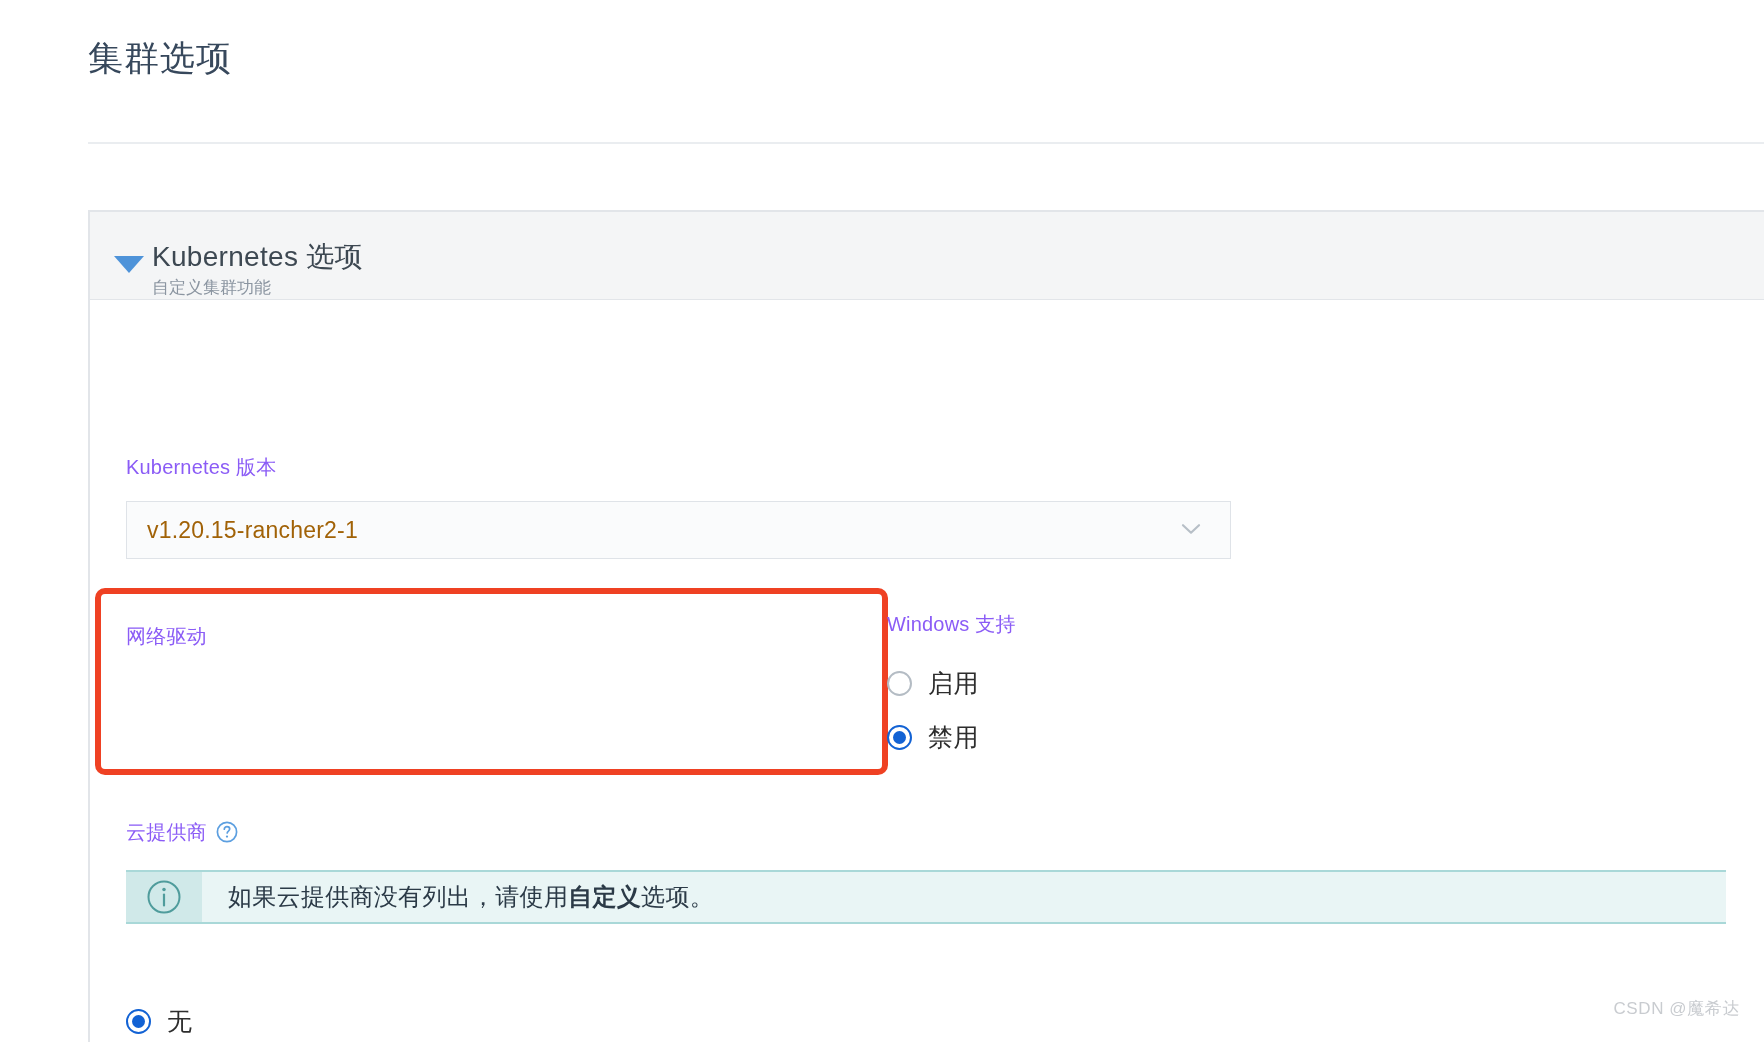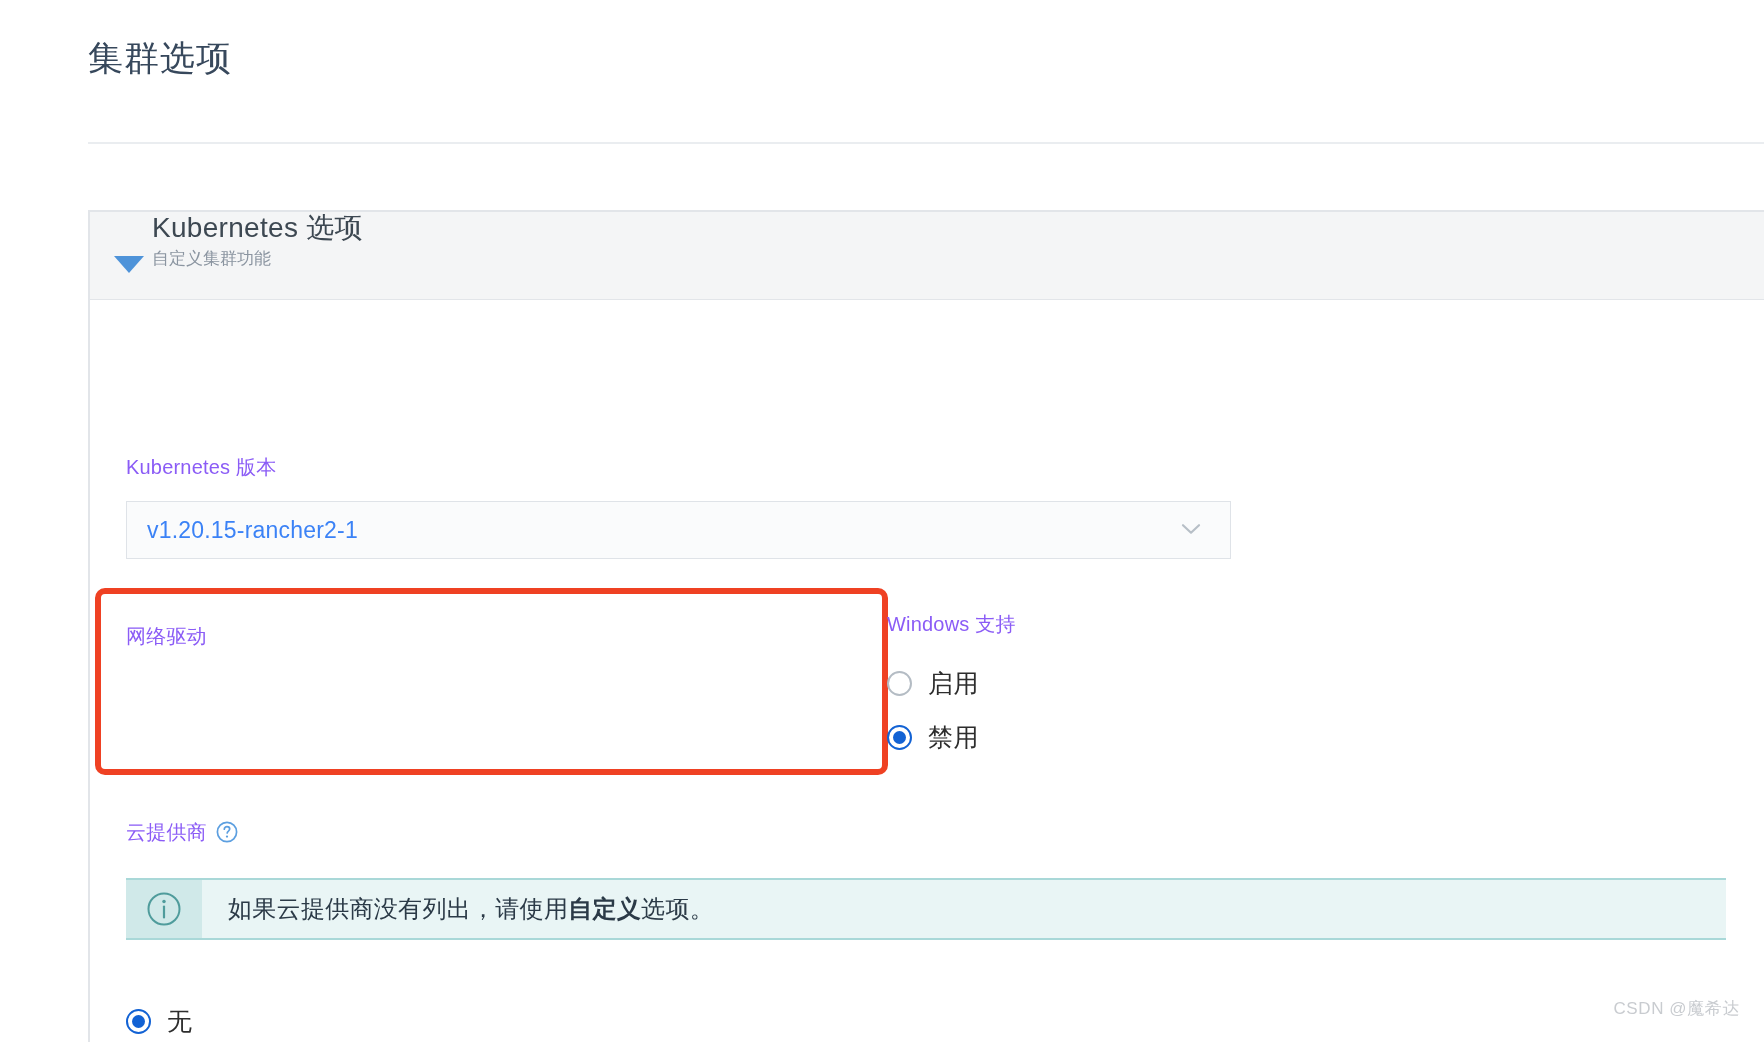--- a/index.html
+++ b/index.html
@@ -52,21 +52,21 @@
     border-top: 2px solid #e2e5e9;
     background: #ffffff;
   }
 
   .panel-header {
     position: relative;
     height: 88px;
     background: #f4f5f6;
     border-bottom: 1px solid #e2e5e9;
     display: flex;
-    align-items: flex-start;
+    align-items: flex-end;
   }
 
   .disclosure-triangle {
     position: absolute;
     left: 24px;
     top: 44px;
     width: 0; height: 0;
     border-left: 15px solid transparent;
     border-right: 15px solid transparent;
     border-top: 17px solid #4e93d9;
@@ -111,21 +111,21 @@
     position: relative;
     background: #fafbfc;
     border: 1px solid #dfe3e8;
     display: flex;
     align-items: center;
     padding: 0 20px;
     cursor: pointer;
   }
   .select-value {
     font-size: 23px;
-    color: #3b82f6;
+    color: #a16207;
     letter-spacing: 0.2px;
   }
   .chevron {
     position: absolute;
     right: 26px;
     top: 50%;
     width: 26px;
     height: 26px;
     transform: translateY(-55%);
   }
@@ -219,27 +219,27 @@
     width: 1600px;
   }
   .help-icon {
     width: 22px;
     height: 22px;
     flex: 0 0 auto;
   }
   .help-icon svg { display: block; }
 
   .info-banner {
-    margin-top: 34px;
+    margin-top: 26px;
     display: flex;
     align-items: center;
     background: #e9f5f5;
     border-top: 2px solid #a9d8d8;
     border-bottom: 2px solid #a9d8d8;
-    height: 62px;
+    height: 54px;
     width: 1600px;
   }
   .info-banner-icon {
     width: 76px;
     height: 100%;
     background: #d0e9e9;
     display: flex;
     align-items: center;
     justify-content: center;
     flex: 0 0 auto;

